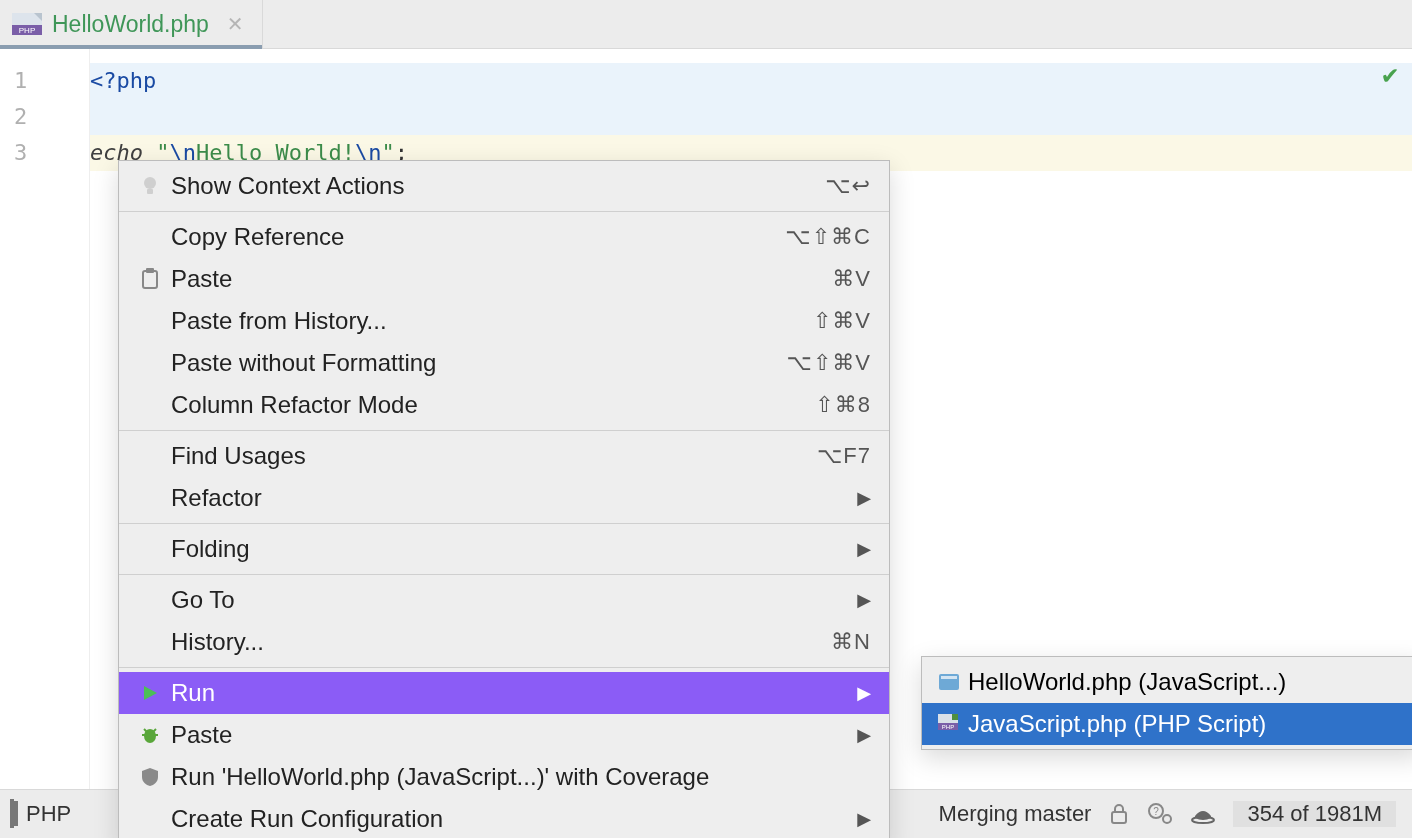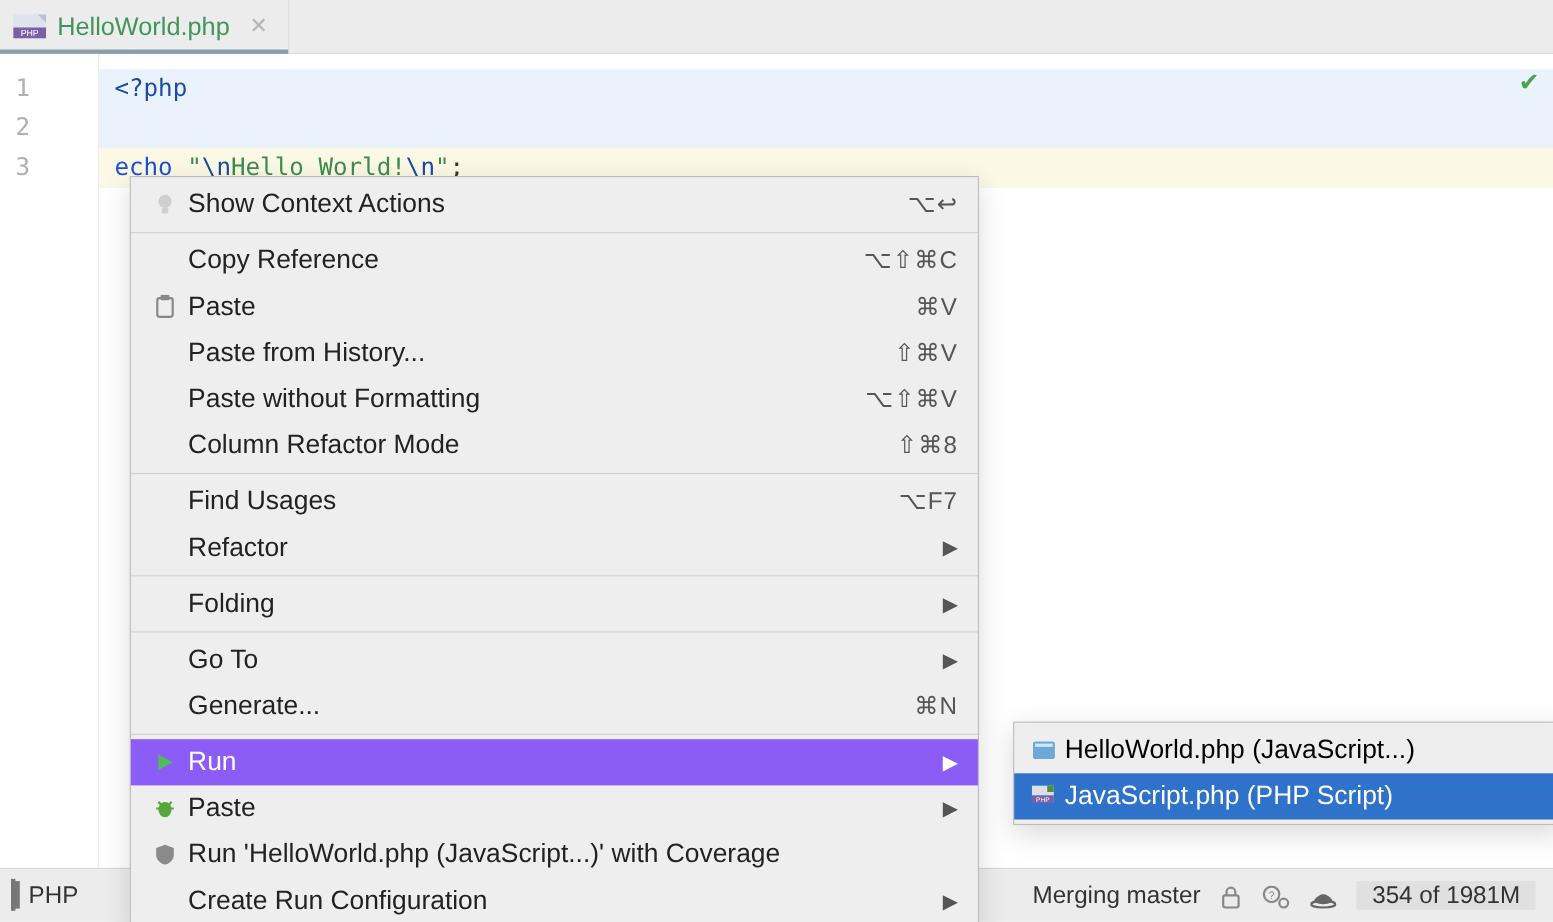--- a/index.html
+++ b/index.html
@@ -80,27 +80,26 @@
   .code {
     flex: 1;
     position: relative;
     font-family: "Menlo","Consolas",monospace;
     font-size: 22px;
     padding-top: 14px;
   }
   .code .line {
     height: 36px;
     line-height: 36px;
-    padding-left: 14px;
     white-space: pre;
   }
   .hl-blue-bg { background: #eaf3fb; }
   .hl-yellow-bg { background: #fbf8e6; }
   .tok-tag { color: #1a4aa3; font-weight: 500;}
-  .tok-kw  { color: #1d4ed8; }
+  .tok-kw  { color: #404040; font-style: italic; }
   .tok-str { color: #3c8c4a; }
   .tok-esc { color: #1a4aa3; }
   .tok-punc{ color: #333; }
   .check-ok {
     position: absolute;
     top: 10px;
     right: 14px;
     color: #49a24e;
     font-size: 26px;
   }
@@ -174,21 +173,21 @@
     height: 48px;
     background: #ececec;
     border-top: 1px solid #d9d9d9;
     display: flex;
     align-items: center;
     font-size: 22px;
     color: #333;
     z-index:5;
   }
   .sb-left  { display:flex; align-items:center; padding-left:10px; gap:12px;}
-  .sb-right { margin-left:auto; display:flex; align-items:flex-end; gap:18px; padding-right:16px;}
+  .sb-right { margin-left:auto; display:flex; align-items:center; gap:18px; padding-right:16px;}
   .sb-ico   { color:#777; }
   .sb-mem   { background:#e0e0e0; padding:0 14px; height:100%; display:flex; align-items:center;}
   .sb-panel-icon{
     width:18px;height:14px;border:2px solid #777;position:relative;
   }
   .sb-panel-icon::after{
     content:"";position:absolute;left:0;top:0;bottom:0;width:6px;background:#777;
   }
   .hat-icon{ font-size:22px; color:#555;}
   
@@ -290,21 +289,21 @@
   </div>
   <div class="sep"></div>
 
   <div class="item">
     <span class="mi-icon"></span>
     <span class="mi-label">Go To</span>
     <span class="mi-arrow">▶</span>
   </div>
   <div class="item">
     <span class="mi-icon"></span>
-    <span class="mi-label">Generate...</span>
+    <span class="mi-label">History...</span>
     <span class="mi-sc">⌘N</span>
   </div>
   <div class="sep"></div>
 
   <div class="item selected">
     <span class="mi-icon">
       <svg width="18" height="18" viewBox="0 0 18 18">
           <polygon points="3,2 16,9 3,16" fill="#4cbf56"></polygon>
         </svg>
     </span>

